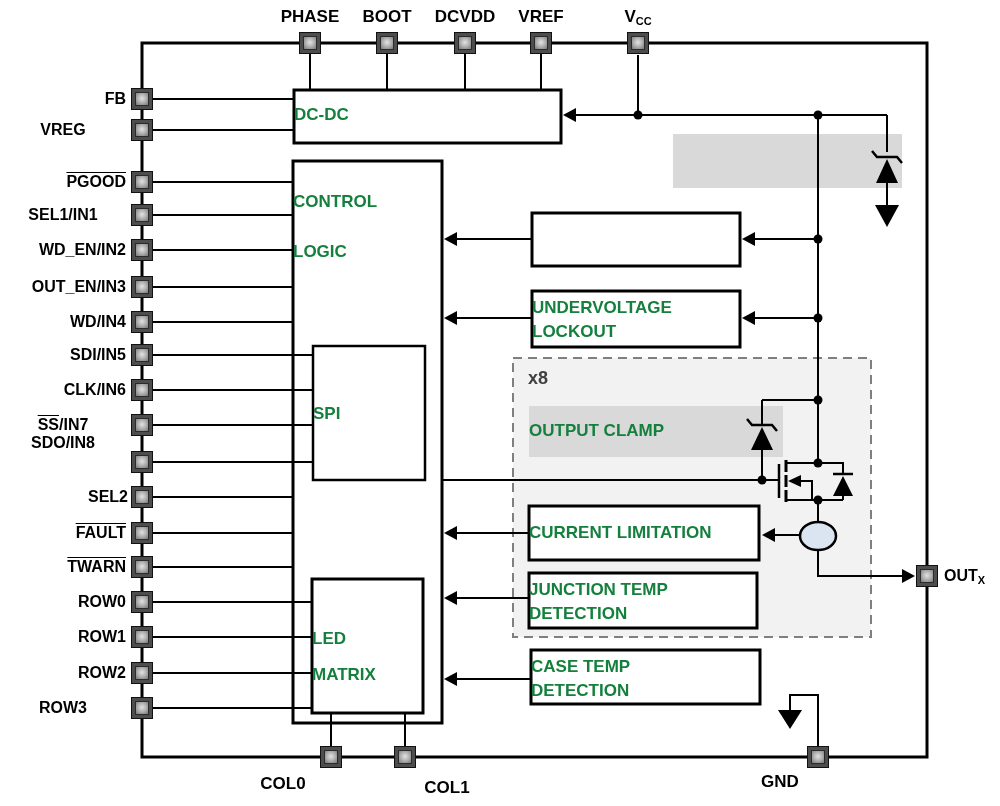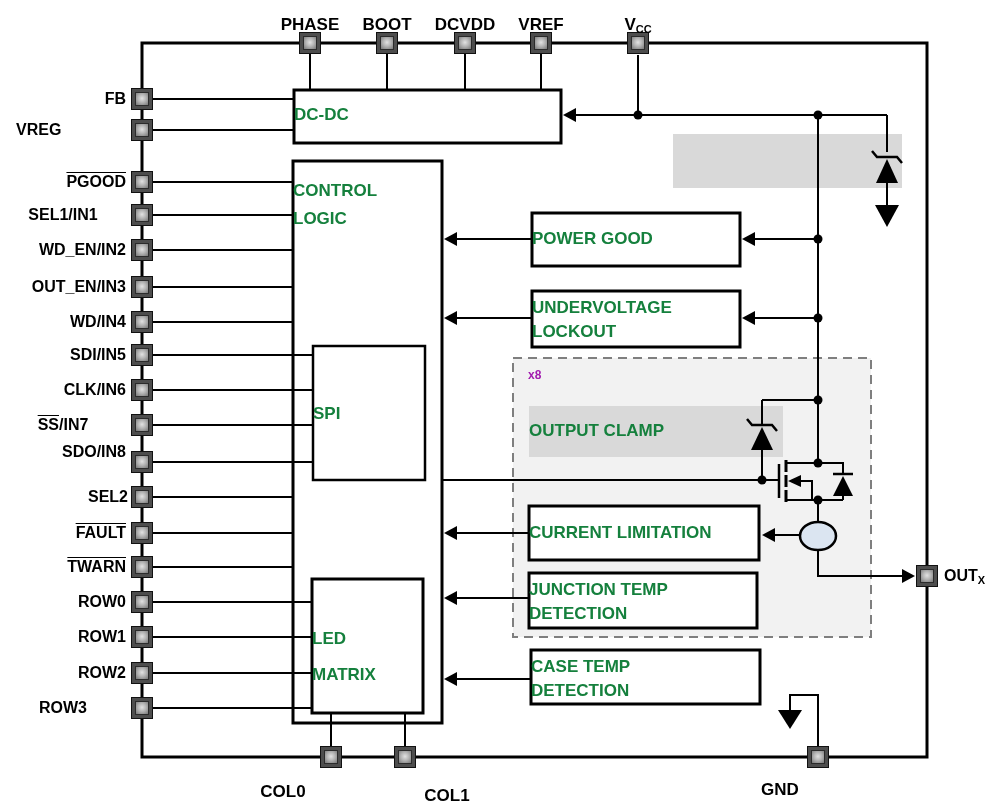--- a/index.html
+++ b/index.html
@@ -5,27 +5,27 @@
   html,body{margin:0;padding:0;background:#ffffff;}
   #stage{
     position:relative;width:1000px;height:806px;background:#ffffff;
     font-family:"Liberation Sans","DejaVu Sans",sans-serif;font-weight:bold;color:#000;
     overflow:hidden;
   }
   #wires{position:absolute;left:0;top:0;}
   .lbl{position:absolute;white-space:pre-line;}
   .pinlabel{font-size:16px;color:#000;line-height:22px;}
   .pinlabel .ovl{text-decoration:overline;}
-  .toplabel{font-size:17px;text-align:center;color:#000;margin-top:8px;}
+  .toplabel{font-size:17px;text-align:center;color:#000;}
   .blklabel{color:#15803d;font-size:17px;text-align:left;}
   sub.sb{font-size:11px;font-weight:bold;vertical-align:-3px;}
   .pin{position:absolute;width:22px;height:22px;background:#4d4d4d;border:1px solid #111;box-sizing:border-box;}
   .pin::after{content:"";position:absolute;inset:3px;border:1px solid #2b2b2b;
     background:radial-gradient(circle at 50% 45%, #e2e2e2 0%, #b5b5b5 45%, #767676 100%);}
-  .x8label{font-size:12px;color:#a21caf;}
+  .x8label{font-size:18px;color:#404040;}
 </style>
 </head>
 <body>
 
 <div id="stage">
 
   <svg id="wires" width="1000" height="806" viewBox="0 0 1000 806">
 
     <rect x="513" y="358" width="358" height="279" fill="#f2f2f2" stroke="#7f7f7f" stroke-width="2" stroke-dasharray="9 6"></rect>
 
@@ -188,50 +188,49 @@
   <div class="pin" style="left:807px;top:746px"></div>
   <div class="pin" style="left:916px;top:565px"></div>
 
   <div class="lbl toplabel" style="left:260px;top:7px;width:100px"><span>PHASE</span></div>
   <div class="lbl toplabel" style="left:337px;top:7px;width:100px"><span>BOOT</span></div>
   <div class="lbl toplabel" style="left:415px;top:7px;width:100px"><span>DCVDD</span></div>
   <div class="lbl toplabel" style="left:491px;top:7px;width:100px"><span>VREF</span></div>
   <div class="lbl toplabel" style="left:598px;top:7px;width:80px"><span>V</span><sub class="sb">CC</sub></div>
 
   <div class="lbl pinlabel" style="left:0;top:88px;width:126px;text-align:right"><span class="ovl"></span><span>FB</span></div>
-  <div class="lbl pinlabel" style="left:16px;top:119px;width:126px;text-align:left"><span class="ovl"></span><span>VREG</span></div>
+  <div class="lbl pinlabel" style="left:0;top:119px;width:126px;text-align:center"><span class="ovl"></span><span>VREG</span></div>
   <div class="lbl pinlabel" style="left:0;top:171px;width:126px;text-align:right"><span class="ovl">PGOOD</span><span></span></div>
   <div class="lbl pinlabel" style="left:0;top:204px;width:126px;text-align:center"><span class="ovl"></span><span>SEL1/IN1</span></div>
   <div class="lbl pinlabel" style="left:0;top:239px;width:126px;text-align:right"><span class="ovl"></span><span>WD_EN/IN2</span></div>
   <div class="lbl pinlabel" style="left:0;top:276px;width:126px;text-align:right"><span class="ovl"></span><span>OUT_EN/IN3</span></div>
   <div class="lbl pinlabel" style="left:0;top:311px;width:126px;text-align:right"><span class="ovl"></span><span>WD/IN4</span></div>
   <div class="lbl pinlabel" style="left:0;top:344px;width:126px;text-align:right"><span class="ovl"></span><span>SDI/IN5</span></div>
   <div class="lbl pinlabel" style="left:0;top:379px;width:126px;text-align:right"><span class="ovl"></span><span>CLK/IN6</span></div>
   <div class="lbl pinlabel" style="left:0;top:414px;width:126px;text-align:center"><span class="ovl">SS</span><span>/IN7</span></div>
-  <div class="lbl pinlabel" style="left:0;top:441px;width:126px;text-align:right"><span class="ovl"></span><span>SDO/IN8</span></div>
+  <div class="lbl pinlabel" style="left:0;top:432px;width:126px;text-align:center"><span class="ovl"></span><span>SDO/IN8</span></div>
   <div class="lbl pinlabel" style="left:2px;top:486px;width:126px;text-align:right"><span class="ovl"></span><span>SEL2</span></div>
   <div class="lbl pinlabel" style="left:0;top:522px;width:126px;text-align:right"><span class="ovl">FAULT</span><span></span></div>
   <div class="lbl pinlabel" style="left:0;top:556px;width:126px;text-align:right"><span class="ovl">TWARN</span><span></span></div>
   <div class="lbl pinlabel" style="left:0;top:591px;width:126px;text-align:right"><span class="ovl"></span><span>ROW0</span></div>
   <div class="lbl pinlabel" style="left:0;top:626px;width:126px;text-align:right"><span class="ovl"></span><span>ROW1</span></div>
   <div class="lbl pinlabel" style="left:0;top:662px;width:126px;text-align:right"><span class="ovl"></span><span>ROW2</span></div>
   <div class="lbl pinlabel" style="left:0;top:697px;width:126px;text-align:center"><span class="ovl"></span><span>ROW3</span></div>
 
   <div class="lbl toplabel" style="left:233px;top:774px;width:100px"><span>COL0</span></div>
   <div class="lbl toplabel" style="left:397px;top:778px;width:100px"><span>COL1</span></div>
   <div class="lbl toplabel" style="left:730px;top:772px;width:100px"><span>GND</span></div>
   <div class="lbl pinlabel" style="left:944px;top:565px;width:56px"><span>OUT</span><sub class="sb">X</sub></div>
 
   <div class="lbl blklabel" style="left:294px;top:105px;width:267px"><span>DC-DC</span></div>
-  <div class="lbl blklabel" style="left:293px;top:177px;width:149px;line-height:28px"><span>CONTROL
+  <div class="lbl blklabel" style="left:293px;top:177px;width:149px;line-height:50px"><span>CONTROL
 LOGIC</span></div>
   <div class="lbl blklabel" style="left:313px;top:404px;width:112px"><span>SPI</span></div>
   <div class="lbl blklabel" style="left:312px;top:621px;width:111px;line-height:36px"><span>LED
 MATRIX</span></div>
-  <div class="lbl blklabel" style="left:532px;top:229px;width:208px"><span>POWER GOOD</span></div>
   <div class="lbl blklabel" style="left:532px;top:296px;width:208px;line-height:24px"><span>UNDERVOLTAGE
 LOCKOUT</span></div>
   <div class="lbl blklabel" style="left:529px;top:523px;width:230px"><span>CURRENT LIMITATION</span></div>
   <div class="lbl blklabel" style="left:529px;top:578px;width:228px;line-height:24px"><span>JUNCTION TEMP
 DETECTION</span></div>
   <div class="lbl blklabel" style="left:531px;top:655px;width:229px;line-height:24px"><span>CASE TEMP
 DETECTION</span></div>
   <div class="lbl blklabel" style="left:529px;top:421px;width:254px"><span>OUTPUT CLAMP</span></div>
   <div class="lbl x8label" style="left:528px;top:368px"><span>x8</span></div>
 

